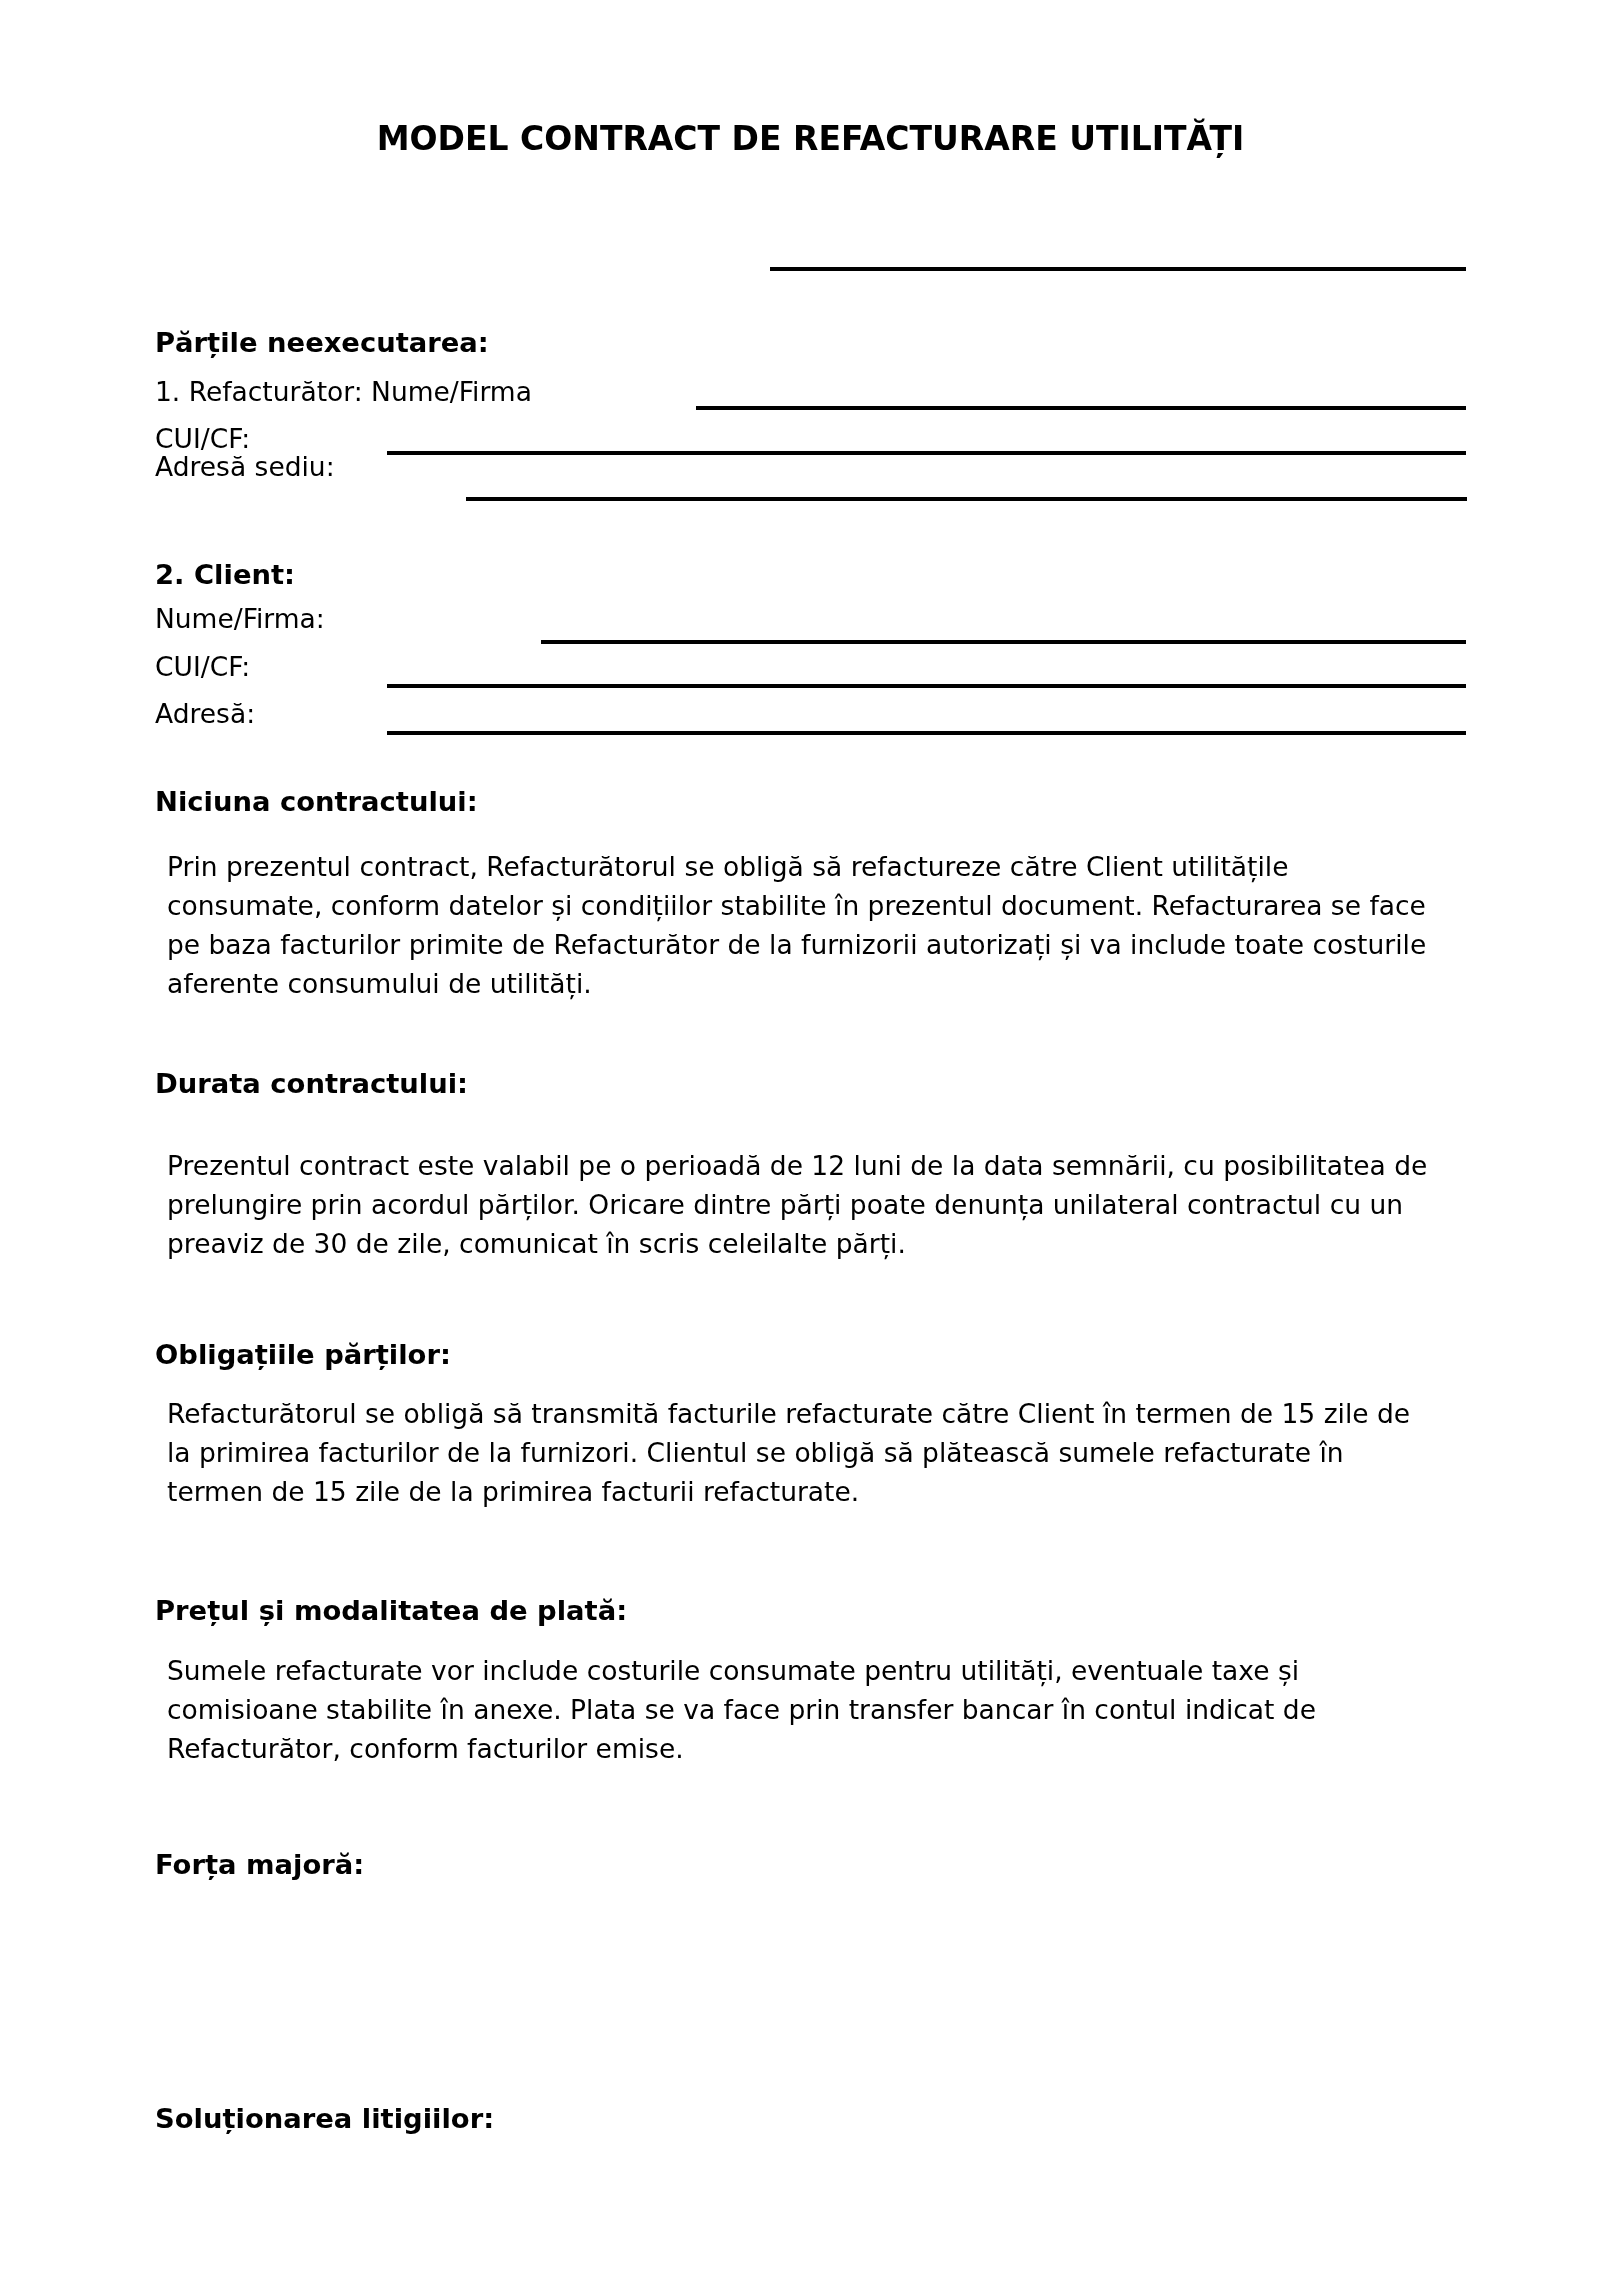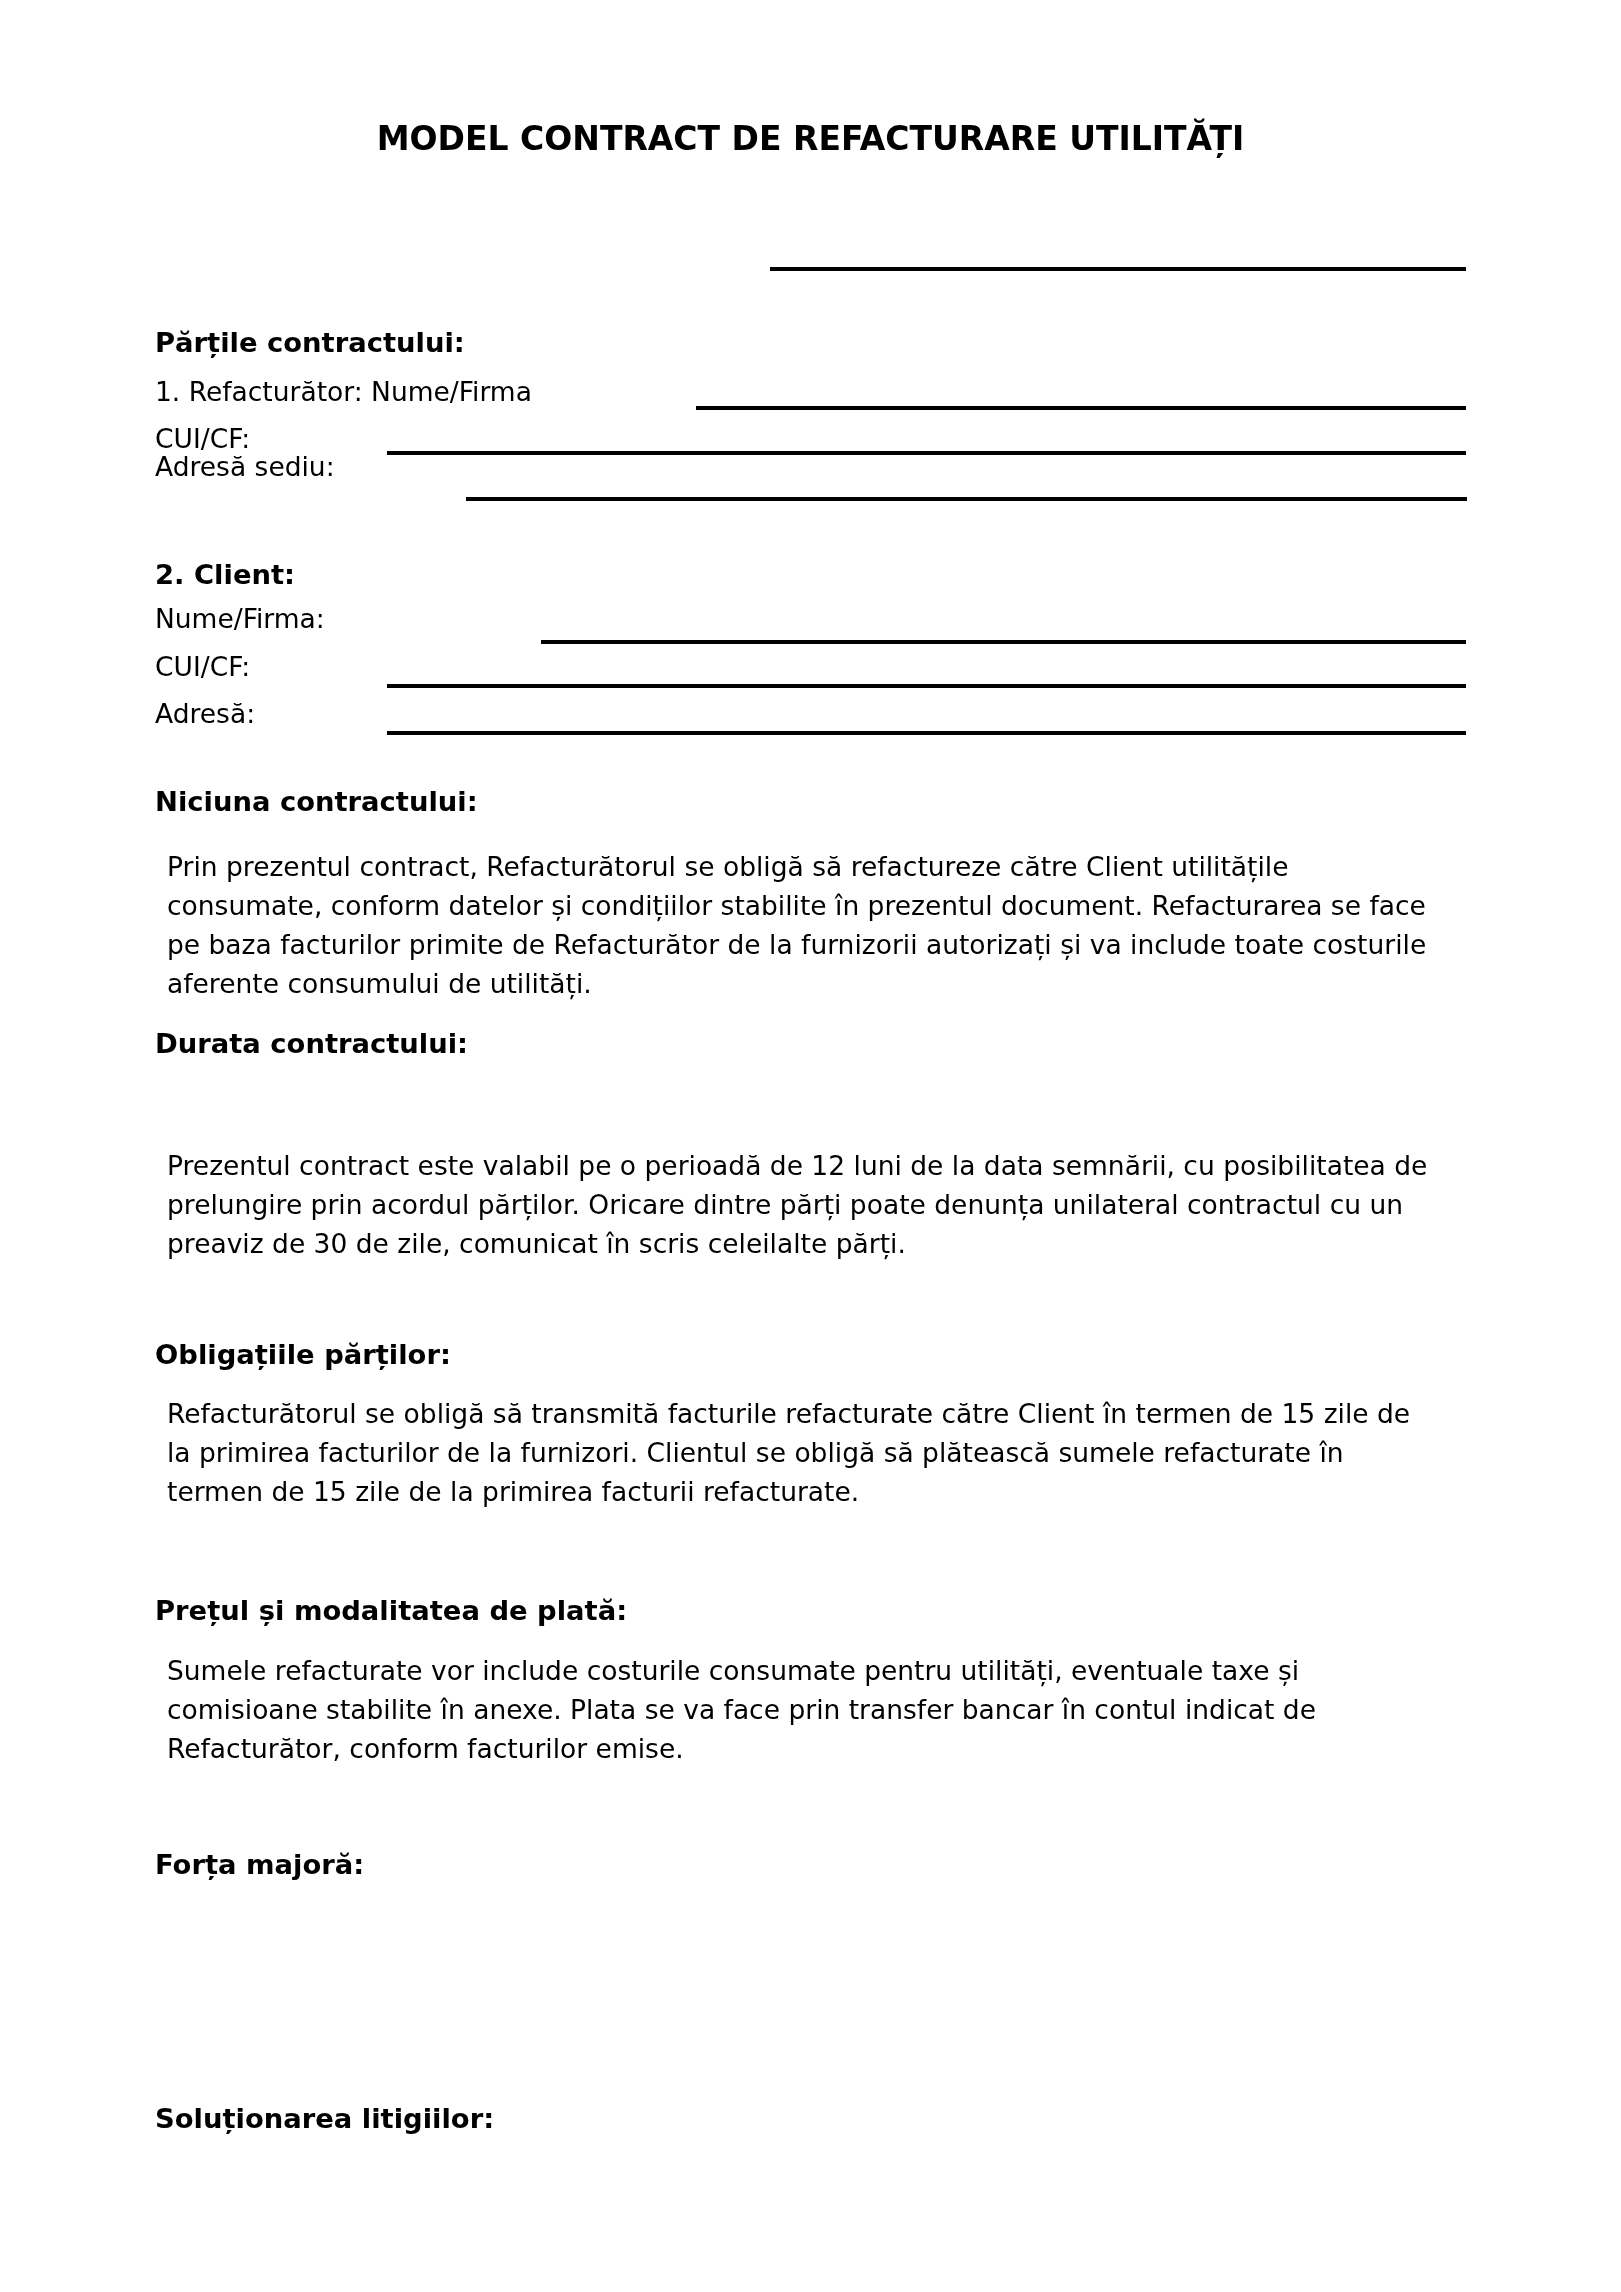--- a/index.html
+++ b/index.html
@@ -58,21 +58,21 @@
 </style>
 </head>
 <body>
 
 <div class="page">
 
   <div class="abs doc-title">MODEL CONTRACT DE REFACTURARE UTILITĂȚI</div>
 
   <div class="blank-line" style="top:267px; left:770px; width:696px"></div>
 
-  <div class="abs heading" style="top:323px">Părțile contractului:</div>
+  <div class="abs heading" style="top:323px">Părțile neexecutarea:</div>
 
   <div class="abs body-text" style="top:372px">1. Refacturător: Nume/Firma</div>
   <div class="blank-line" style="top:406px; left:696px; width:770px"></div>
 
   <div class="abs body-text" style="top:419px">CUI/CF:</div>
   <div class="blank-line" style="top:451px; left:387px; width:1079px"></div>
 
   <div class="abs body-text" style="top:447px">Adresă sediu:</div>
   <div class="blank-line" style="top:497px; left:466px; width:1001px"></div>
 
@@ -86,21 +86,21 @@
 
   <div class="abs body-text" style="top:694px">Adresă:</div>
   <div class="blank-line" style="top:731px; left:387px; width:1079px"></div>
 
   <div class="abs heading" style="top:782px">Niciuna contractului:</div>
   <p class="abs para" style="top:835px">Prin prezentul contract, Refacturătorul se obligă să refactureze către Client utilitățile
 consumate, conform datelor și condițiilor stabilite în prezentul document. Refacturarea se face
 pe baza facturilor primite de Refacturător de la furnizorii autorizați și va include toate costurile
 aferente consumului de utilități.</p>
 
-  <div class="abs heading" style="top:1024px">Durata contractului:</div>
+  <div class="abs heading" style="top:1064px">Durata contractului:</div>
   <p class="abs para" style="top:1134px">Prezentul contract este valabil pe o perioadă de 12 luni de la data semnării, cu posibilitatea de
 prelungire prin acordul părților. Oricare dintre părți poate denunța unilateral contractul cu un
 preaviz de 30 de zile, comunicat în scris celeilalte părți.</p>
 
   <div class="abs heading" style="top:1335px">Obligațiile părților:</div>
   <p class="abs para" style="top:1382px">Refacturătorul se obligă să transmită facturile refacturate către Client în termen de 15 zile de
 la primirea facturilor de la furnizori. Clientul se obligă să plătească sumele refacturate în
 termen de 15 zile de la primirea facturii refacturate.</p>
 
   <div class="abs heading" style="top:1591px">Prețul și modalitatea de plată:</div>

